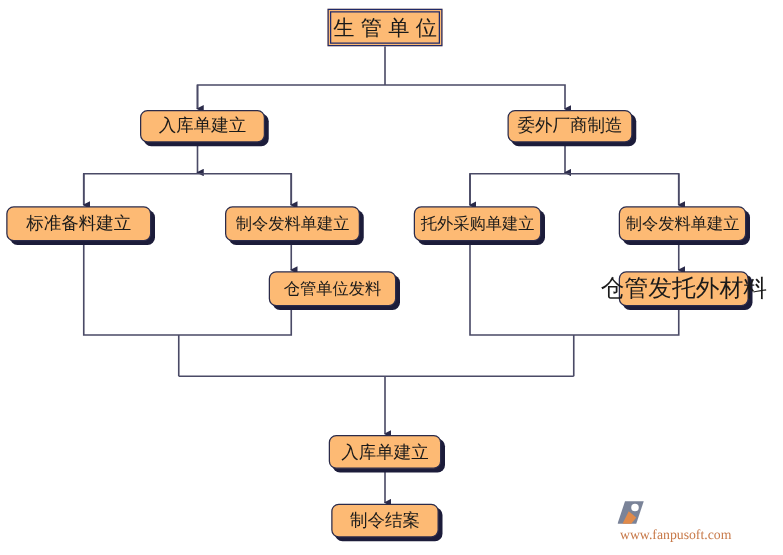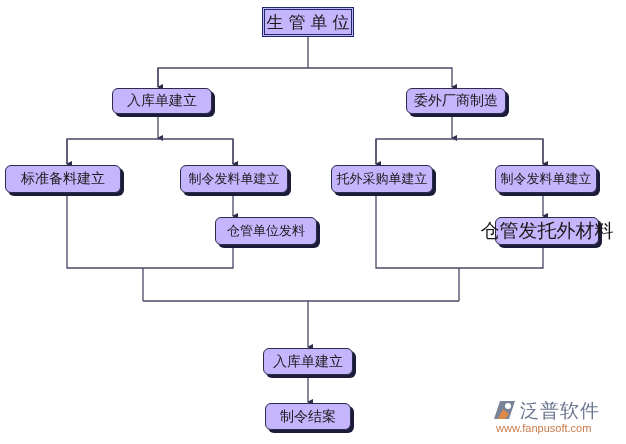--- a/index.html
+++ b/index.html
@@ -5,21 +5,21 @@
     html, body { margin: 0; padding: 0; }
     body {
       width: 626px; height: 444px; position: relative; overflow: hidden;
       background: #ffffff;
       font-family: "DejaVu Sans", sans-serif;
     }
     svg.lines { position: absolute; left: 0; top: 0; }
     .node {
       position: absolute;
       box-sizing: border-box;
-      background: #c4b5fd;
+      background: #fdba74;
       border: 1.5px solid #2b2b4a;
       border-radius: 6px;
       box-shadow: 3px 3px 0 #1c1c3a;
       display: flex; align-items: center; justify-content: center;
       font-size: 14px; color: #1a1a1a;
       white-space: nowrap;
     }
     .node.root {
       border-radius: 0;
       border: 3px double #1f2a6a;
@@ -32,21 +32,21 @@
     }
     .wm-logo {
       position: absolute; left: 0; top: 2px; width: 22px; height: 20px;
     }
     .wm-name {
       position: absolute; left: 26px; top: 0; font-size: 19px; color: #6b7590;
       letter-spacing: 1px;
     }
     .wm-url {
       position: absolute; left: 2px; top: 24px; font-size: 11px; color: #c87a4a;
-      font-family: Liberation Sans, sans-serif;
+      font-family: Liberation Serif, serif;
     }
   </style>
 </head>
 <body>
 
 <svg class="lines" width="626" height="444">
   <defs>
     <marker id="arr" markerWidth="6" markerHeight="6" refX="3" refY="5" orient="auto" markerUnits="userSpaceOnUse">
       <path d="M0,0 L6,0 L3,6 z" fill="#2b2b4a"></path>
     </marker>
@@ -100,15 +100,14 @@
 <div class="node" style="left:263px;top:348px;width:90px;height:27px;">入库单建立</div>
 
 <div class="node" style="left:265px;top:403px;width:86px;height:27px;">制令结案</div>
 
 <div class="watermark">
   <svg class="wm-logo" viewBox="0 0 22 20">
     <polygon points="6,1 21,1 15,19 0,19" fill="#7a8398"></polygon>
     <polygon points="4,19 9,9 15,14 11,19" fill="#e08a4a"></polygon>
     <circle cx="14" cy="6" r="3" fill="#ffffff"></circle>
   </svg>
-  <span class="wm-name">泛普软件</span>
   <span class="wm-url">www.fanpusoft.com</span>
 </div>
 
 </body></html>

